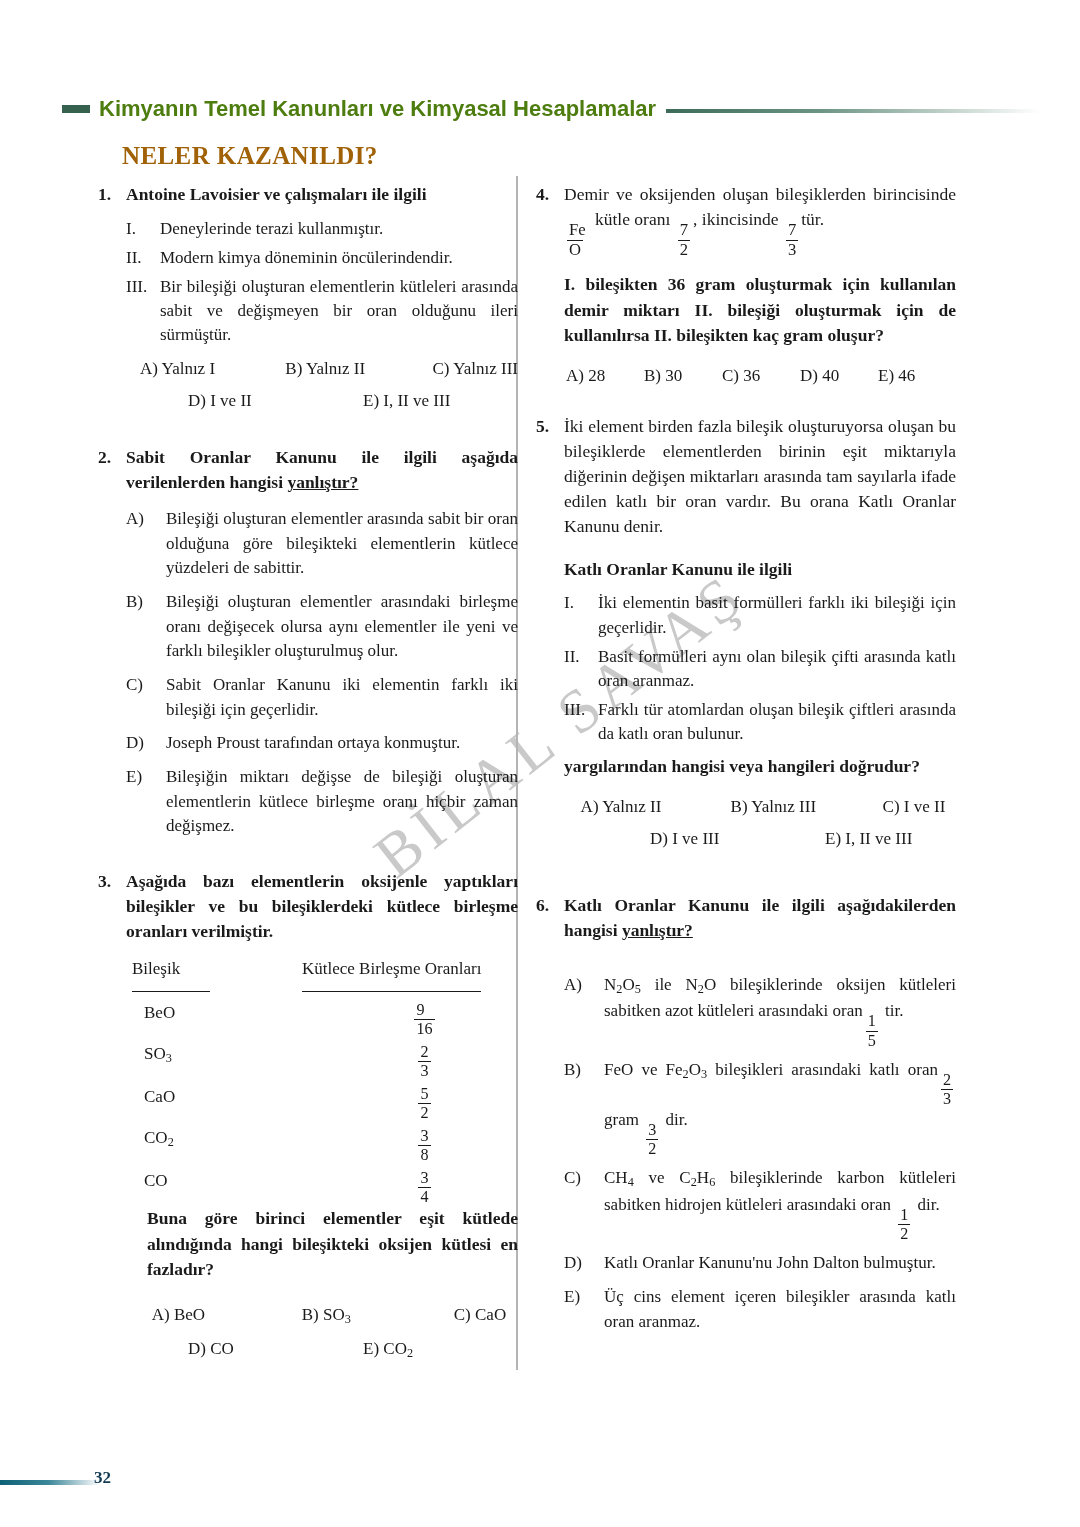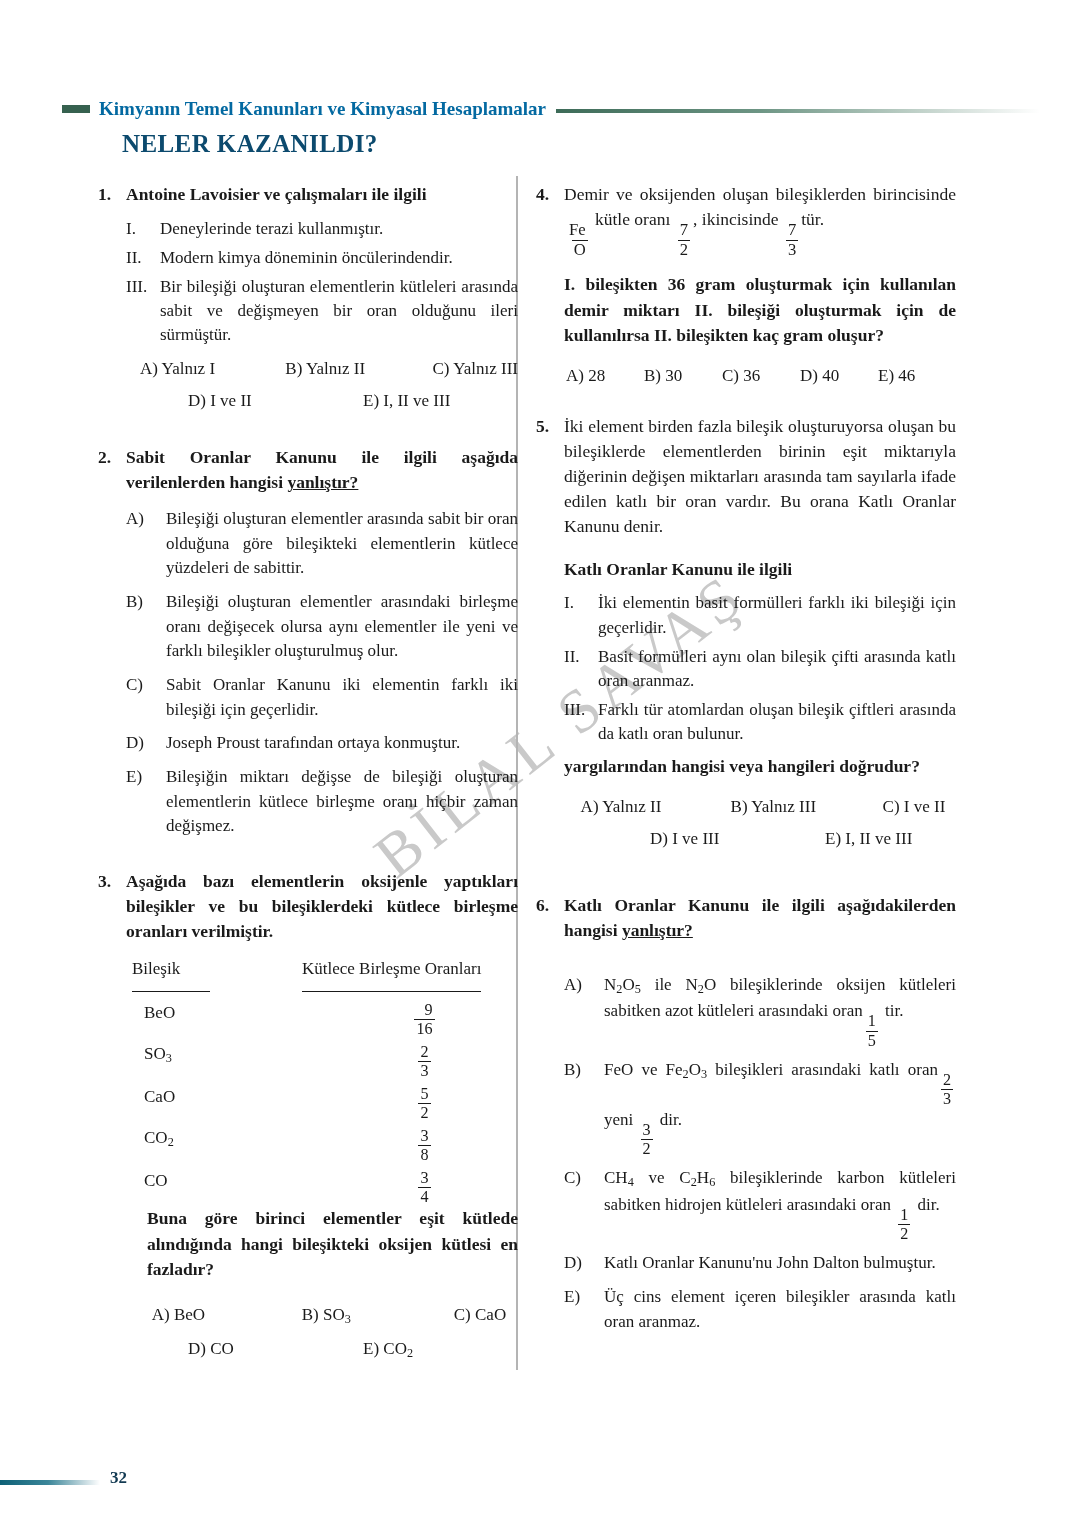--- a/index.html
+++ b/index.html
@@ -48,44 +48,44 @@
     z-index: 3;
   }
   .runhead-marker {
     width: 28px;
     height: 8px;
     background: #36614f;
     flex: 0 0 auto;
     margin-right: 9px;
   }
   .runhead-text {
-    font-family: Liberation Serif, serif;
-    font-size: 19px;
-    font-weight: bold;
-    color: #0369a1;
+    font-family: Liberation Sans, sans-serif;
+    font-size: 22px;
+    font-weight: bold;
+    color: #4d7c0f;
     white-space: nowrap;
     flex: 0 0 auto;
   }
   .runhead-rule {
     flex: 1 1 auto;
     height: 4px;
     margin-left: 10px;
     margin-top: 4px;
     background: linear-gradient(to right, #3d6b58 0%, #6d9584 42%, #b9ccc3 72%, #ffffff 100%);
   }
 
   
   .section-title {
     position: absolute;
     left: 122px;
-    top: 130px;
+    top: 142px;
     font-family: "Liberation Serif", serif;
     font-size: 25px;
     font-weight: bold;
-    color: #0c4a6e;
+    color: #a16207;
     letter-spacing: 0.4px;
     z-index: 3;
   }
 
   
   .col {
     position: absolute;
     top: 182px;
     z-index: 2;
   }
@@ -197,21 +197,21 @@
   .ans.e2 { width: auto; }
   .ans5 { width: 86px; white-space: nowrap; }
 
   .ansrow.q4 { padding-left: 2px; align-items: flex-end; }
   .ansrow.q4 .ans5 { width: 88px; }
 
   
   .frac {
     display: inline-flex;
     flex-direction: column;
-    align-items: flex-end;
+    align-items: flex-start;
     vertical-align: -0.62em;
     margin: 0 3px;
     line-height: 1;
   }
   .frac .num {
     font-size: 0.95em;
     padding: 0 2px 1px 2px;
   }
   .frac .den {
     font-size: 0.95em;
@@ -259,21 +259,21 @@
     position: absolute;
     left: 0;
     top: 1480px;
     width: 100px;
     height: 5px;
     background: linear-gradient(to right, #0d6076 0%, #3b8699 48%, #bcd4db 82%, #ffffff 100%);
     z-index: 3;
   }
   .page-num {
     position: absolute;
-    left: 110px;
+    left: 94px;
     top: 1468px;
     font-family: "Liberation Serif", serif;
     font-size: 17px;
     font-weight: bold;
     color: #123a52;
     z-index: 3;
   }
 </style>
 </head>
 <body>
@@ -517,21 +517,21 @@
                   <span class="num">1</span>
                   <span class="den">5</span>
                 </span> <span>tir.</span></span>
           </div>
 
           <div class="choice-item">
             <span class="choice-lbl">B)</span>
             <span class="choice-txt"><span>FeO ve Fe</span><sub>2</sub><span>O</span><sub>3</sub><span> bileşikleri arasındaki katlı oran</span><span class="frac">
                   <span class="num">2</span>
                   <span class="den">3</span>
-                </span> <span>yeni</span> <span class="frac">
+                </span> <span>gram</span> <span class="frac">
                   <span class="num">3</span>
                   <span class="den">2</span>
                 </span> <span>dir.</span></span>
           </div>
 
           <div class="choice-item">
             <span class="choice-lbl">C)</span>
             <span class="choice-txt"><span>CH</span><sub>4</sub><span> ve C</span><sub>2</sub><span>H</span><sub>6</sub><span> bileşiklerinde karbon kütleleri sabitken hidrojen kütleleri arasındaki oran</span> <span class="frac">
                   <span class="num">1</span>
                   <span class="den">2</span>

